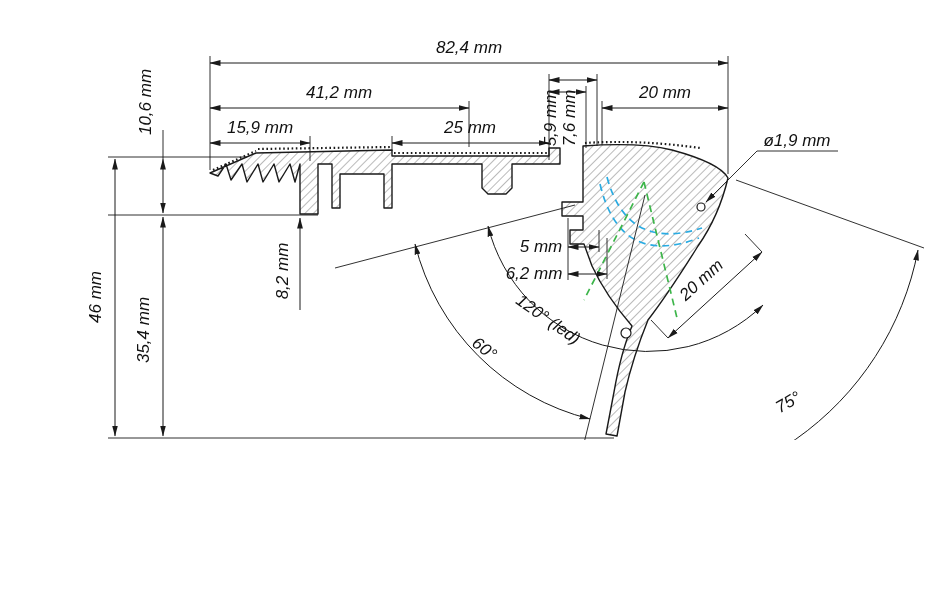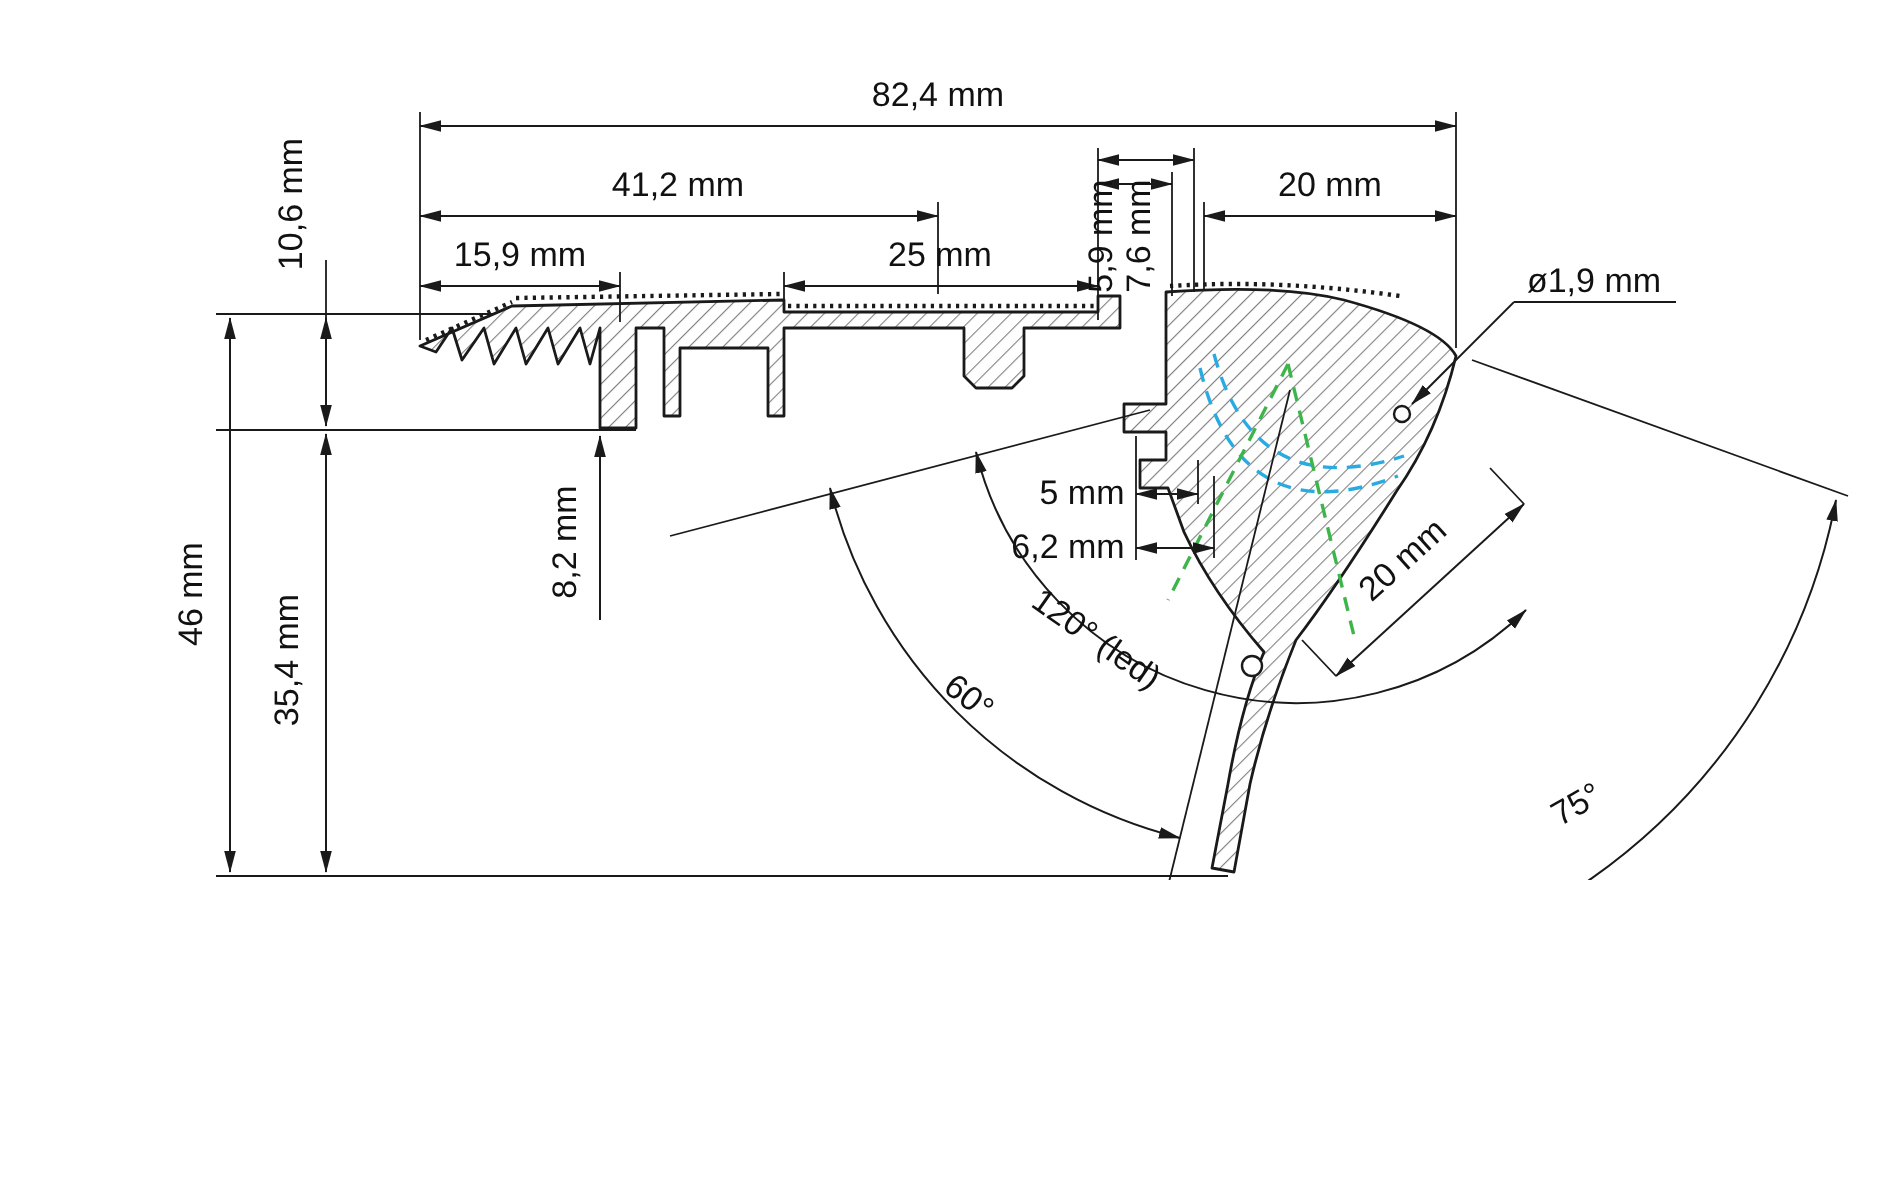--- a/index.html
+++ b/index.html
@@ -1,17 +1,17 @@
 <!DOCTYPE html>
 <html><head>
 <meta charset="utf-8">
 <style>
   html,body{margin:0;padding:0;background:#ffffff;}
   .canvas{width:940px;height:440px;background:#ffffff;position:relative;overflow:hidden;
-          font-family:"Liberation Sans",sans-serif;}
+          font-family:"Liberation Sans",sans-serif;font-style:italic;}
   svg{display:block;}
   text{font-family:"Liberation Sans",sans-serif;font-size:17px;fill:#111111;}
   .lbl{text-anchor:middle;}
   .outline{fill:url(#hatch);stroke:#1a1a1a;stroke-width:1.4;stroke-linejoin:round;}
   .dim,.ext,.thin{fill:none;stroke:#1a1a1a;}
   .dim{stroke-width:1;}
   .ext{stroke-width:0.9;}
   .thin{stroke-width:0.9;}
   .rib{fill:none;stroke:#1a1a1a;stroke-width:2.2;stroke-dasharray:1.6 2.6;}
   .dash{fill:none;stroke-width:1.7;stroke-dasharray:7 5;}

